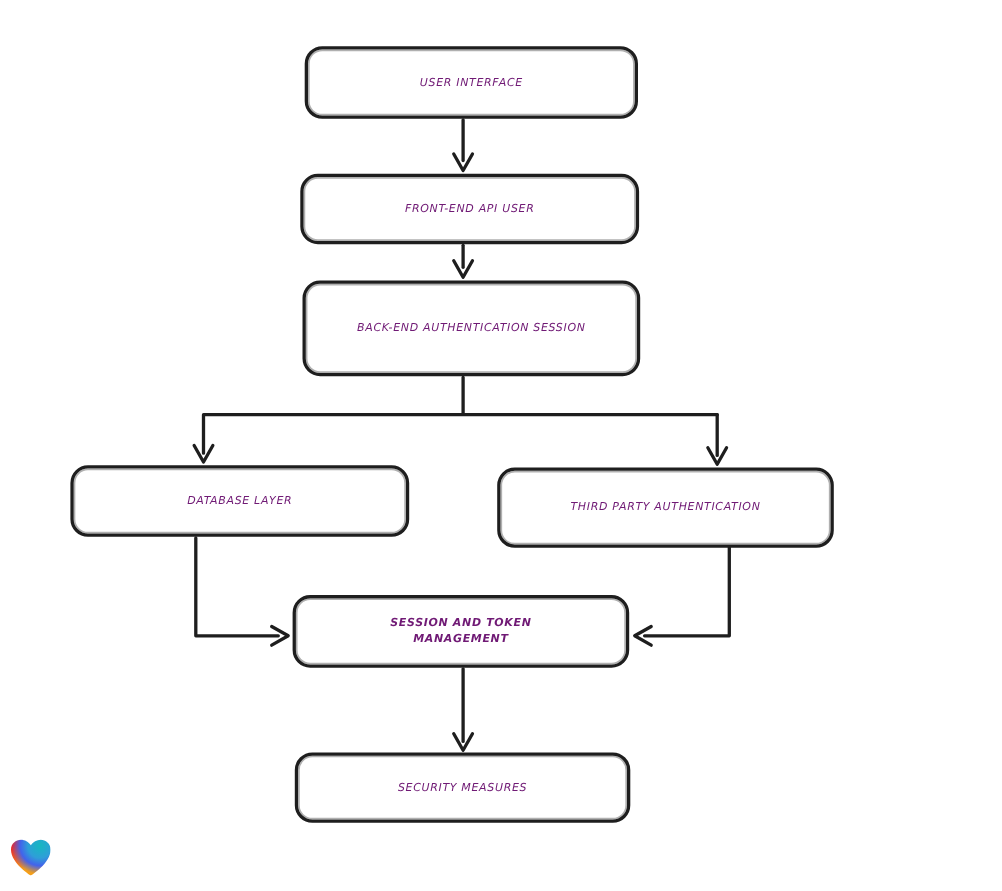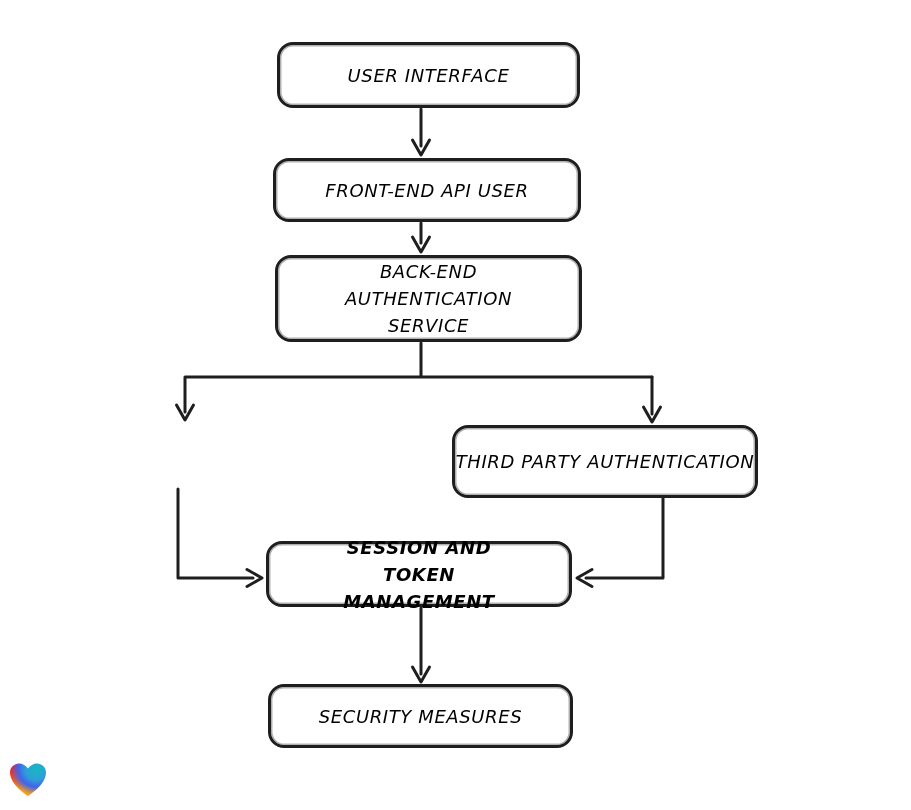--- a/index.html
+++ b/index.html
@@ -20,24 +20,24 @@
     background: #ffffff;
     border: 3px solid #1e1e1e;
     border-radius: 16px;
     box-shadow: inset 0 0 0 1.5px rgba(30,30,30,0.35);
     display: flex; align-items: center; justify-content: center;
     text-align: center;
     cursor: pointer;
   }
   .node .label {
     font-style: italic;
-    font-size: 18px;
+    font-size: 10px;
     letter-spacing: 0.6px;
     line-height: 1.5;
-    color: #000000;
+    color: #701a75;
     white-space: nowrap;
   }
   .node .label.wrap2 { white-space: normal; max-width: 215px; }
   
   .n1 { left: 277px; top:  42px; width: 303px; height: 66px; }
   .n2 { left: 273px; top: 158px; width: 308px; height: 64px; }
   .n3 { left: 275px; top: 255px; width: 307px; height: 87px; }
   .n4 { left:  64px; top: 423px; width: 308px; height: 65px; }
   .n5 { left: 452px; top: 425px; width: 306px; height: 73px; }
   .n6 { left: 266px; top: 541px; width: 306px; height: 66px; font-weight: bold; }
@@ -98,23 +98,26 @@
 
   <div class="node n1">
     <span class="label">USER INTERFACE</span>
   </div>
 
   <div class="node n2">
     <span class="label">FRONT-END API USER</span>
   </div>
 
   <div class="node n3">
-    <span class="label wrap2">BACK-END AUTHENTICATION SERVICE</span>
+    <span class="label wrap2">BACK-END AUTHENTICATION SESSION</span>
   </div>
 
+  <div class="node n4">
+    <span class="label">DATABASE LAYER</span>
+  </div>
 
   <div class="node n5">
     <span class="label">THIRD PARTY AUTHENTICATION</span>
   </div>
 
   <div class="node n6">
     <span class="label wrap2">SESSION AND TOKEN MANAGEMENT</span>
   </div>
 
   <div class="node n7">

